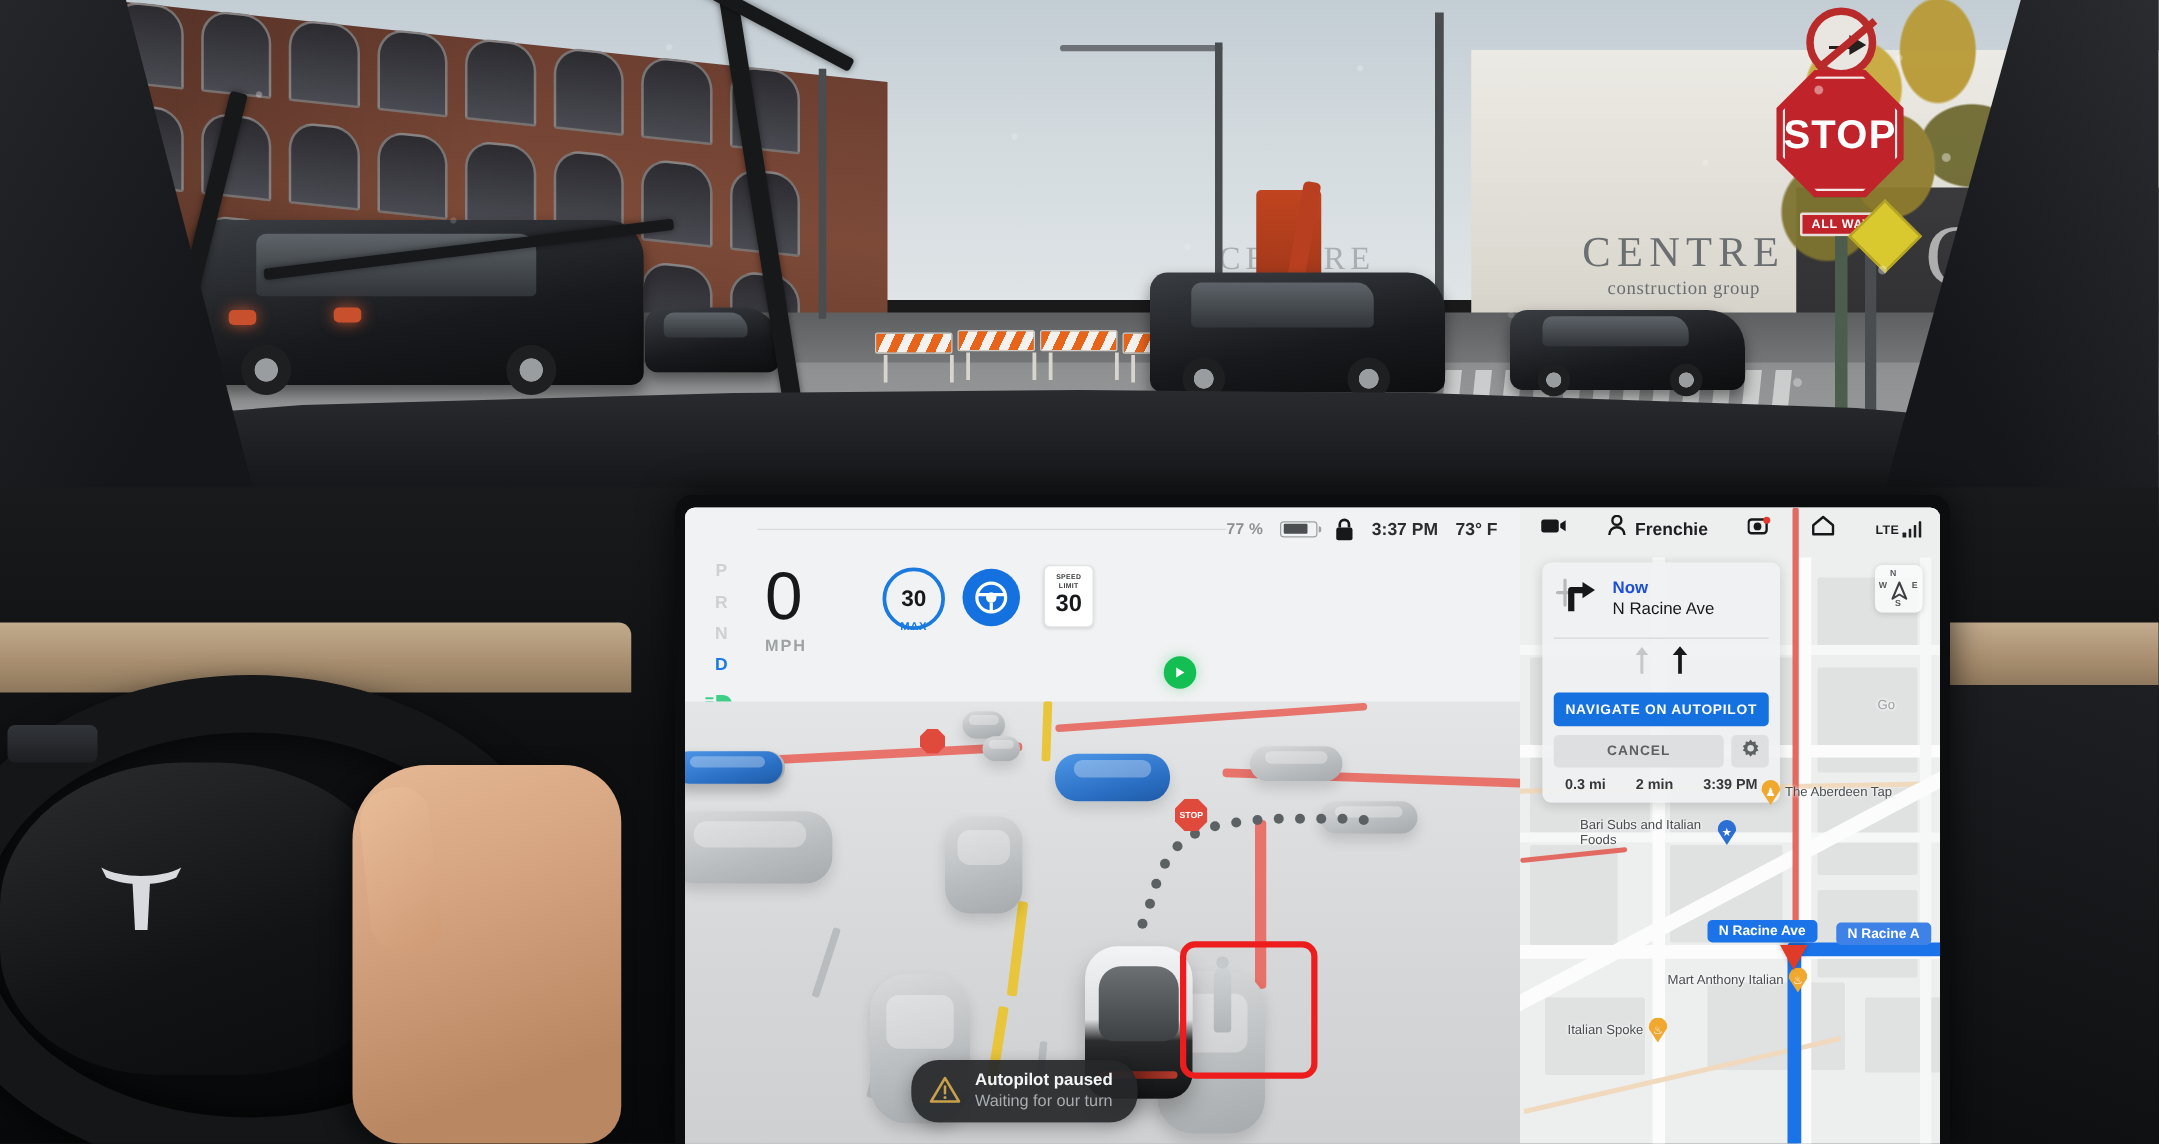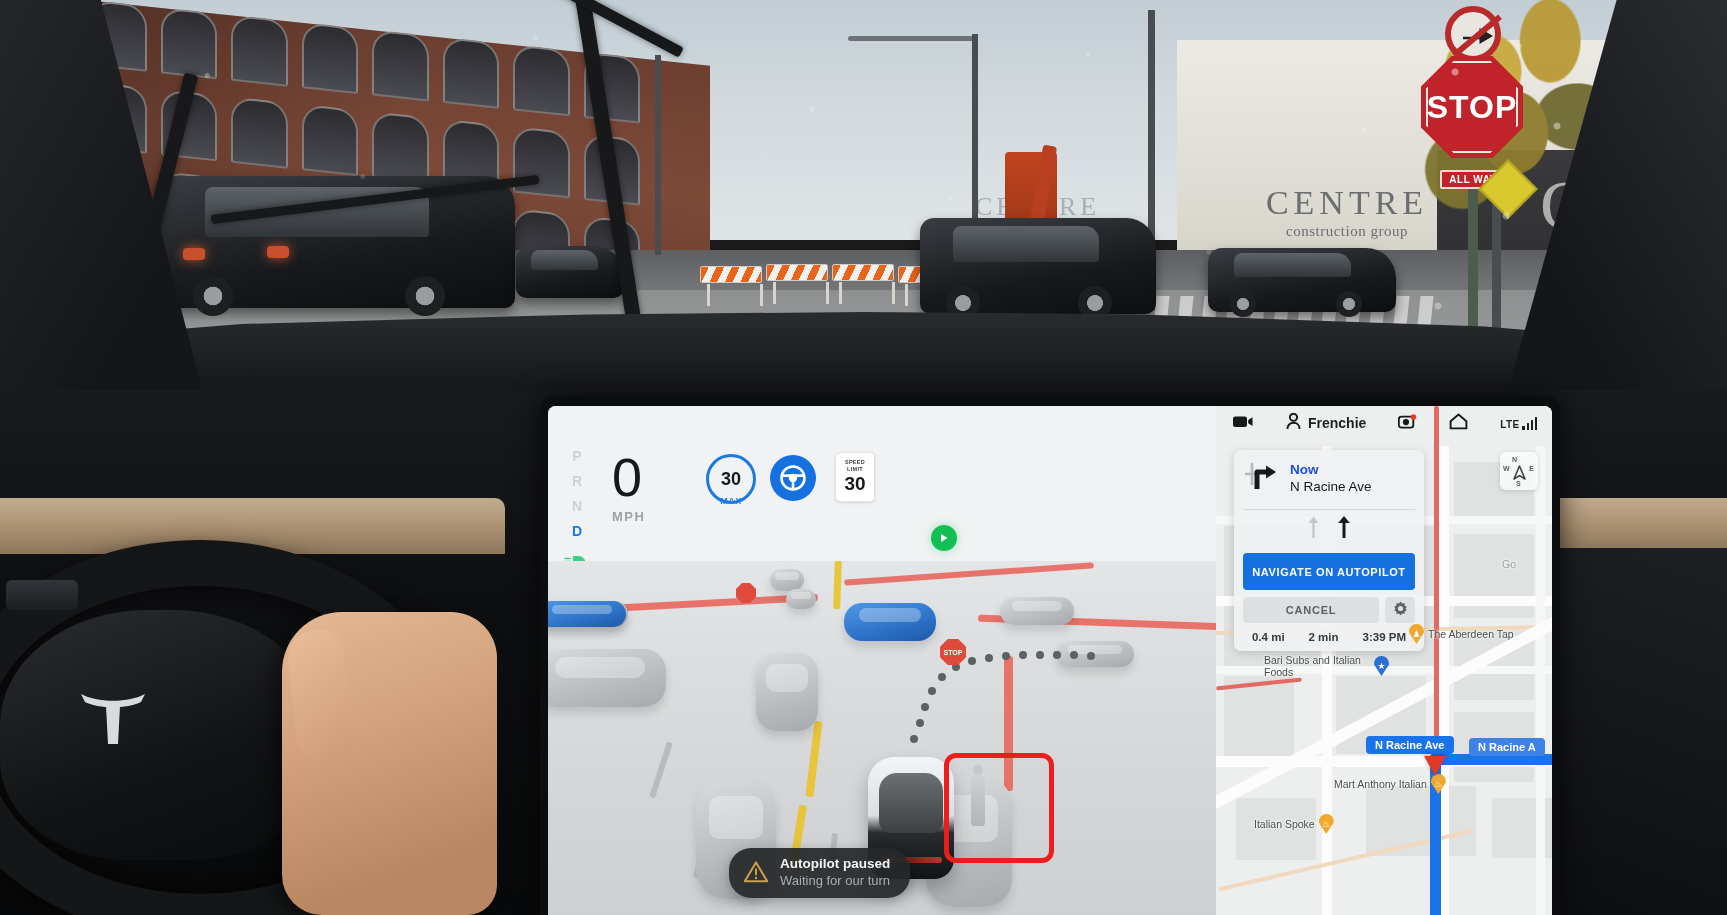--- a/index.html
+++ b/index.html
@@ -424,21 +424,21 @@
     position: absolute; left: 18px; top: 44px; width: 190px;
     background: rgba(240,241,242,.93); border-radius: 7px; overflow: hidden;
     box-shadow: 0 2px 10px rgba(0,0,0,.16);
   }
   .nav-row1 { display: flex; align-items: center; gap: 10px; padding: 10px 10px 11px 10px; }
   .nav-txt .now { font-size: 13.5px; font-weight: bold; color: #1d4ed8; line-height: 1.2; }
   .nav-txt .street-name { font-size: 13.5px; color: #16181a; line-height: 1.35; }
   .nav-div { height: 1px; background: #d5d7d8; margin: 0 9px; }
   .lanes { display: flex; align-items: center; justify-content: center; gap: 17px; height: 38px; }
   .btn-primary {
-    margin: 5px 9px 7px 9px; height: 37px; background: #1471df; border-radius: 4px;
+    margin: 5px 9px 7px 9px; height: 27px; background: #1471df; border-radius: 4px;
     color: #fff; font-size: 11px; font-weight: bold; letter-spacing: .6px;
     display: flex; align-items: center; justify-content: center;
   }
   .row-cancel { display: flex; gap: 6px; margin: 0 9px 6px 9px; }
   .btn-cancel {
     flex: 1; height: 26px; background: #dddfe0; border-radius: 4px;
     color: #5d6163; font-size: 11px; font-weight: bold; letter-spacing: .8px;
     display: flex; align-items: center; justify-content: center;
   }
   .btn-gear {
@@ -628,20 +628,37 @@
   </div>
   <div class="stalk"></div>
   <div class="hand"></div>
   <div class="thumb"></div>
 
   <div class="screen-bezel">
     <div class="screen">
 
       <div class="drive-pane">
 
+        <div class="statusbar">
+          <div class="hairline"></div>
+          <div class="sb-right">
+            <span class="batt-pct">77 %</span>
+            <span class="batt">
+                <i></i>
+              </span>
+            <span style="display:flex;align-items:center;">
+              <svg width="15" height="19" viewBox="0 0 15 19" aria-hidden="true">
+                <path d="M3.8 8V5.6a3.7 3.7 0 0 1 7.4 0V8" fill="none" stroke="#16181a" stroke-width="2.1"></path>
+                <rect x="1" y="8" width="13" height="10.2" rx="1.7" fill="#16181a"></rect>
+              </svg>
+            </span>
+            <span class="clock">3:37 PM</span>
+            <span class="temp">73° F</span>
+          </div>
+        </div>
 
         <div class="gear-col">
           <span class="gear">P</span>
           <span class="gear">R</span>
           <span class="gear">N</span>
           <span class="gear on">D</span>
           <span class="hl-icon">
             <svg width="26" height="17" viewBox="0 0 26 17" aria-hidden="true">
               <path d="M9 1h5c4.4 0 7.6 3.2 7.6 7.5S18.4 16 14 16H9z" fill="#3ecf86"></path>
               <g stroke="#3ecf86" stroke-width="1.6" stroke-linecap="round">
@@ -893,21 +910,21 @@
             <div class="btn-gear">
               <span>
                 <svg width="15" height="15" viewBox="0 0 15 15" aria-hidden="true">
                   <path d="M7.5 0.6 L9 2.6 L11.4 2.1 L11.6 4.6 L13.8 5.7 L12.5 7.5 L13.8 9.3 L11.6 10.4 L11.4 12.9 L9 12.4 L7.5 14.4 L6 12.4 L3.6 12.9 L3.4 10.4 L1.2 9.3 L2.5 7.5 L1.2 5.7 L3.4 4.6 L3.6 2.1 L6 2.6 Z" fill="#5d6163"></path>
                   <circle cx="7.5" cy="7.5" r="2.6" fill="#dddfe0"></circle>
                 </svg>
               </span>
             </div>
           </div>
           <div class="eta-row">
-            <span>0.4 mi</span>
+            <span>0.3 mi</span>
             <span>2 min</span>
             <span>3:39 PM</span>
           </div>
         </div>
 
         <div class="poi" style="left:48px;top:248px;width:125px">
           <span class="poi-lbl">Bari Subs and Italian Foods</span>
           <span class="pin blue">★</span>
         </div>
         <div class="poi" style="left:193px;top:218px">

